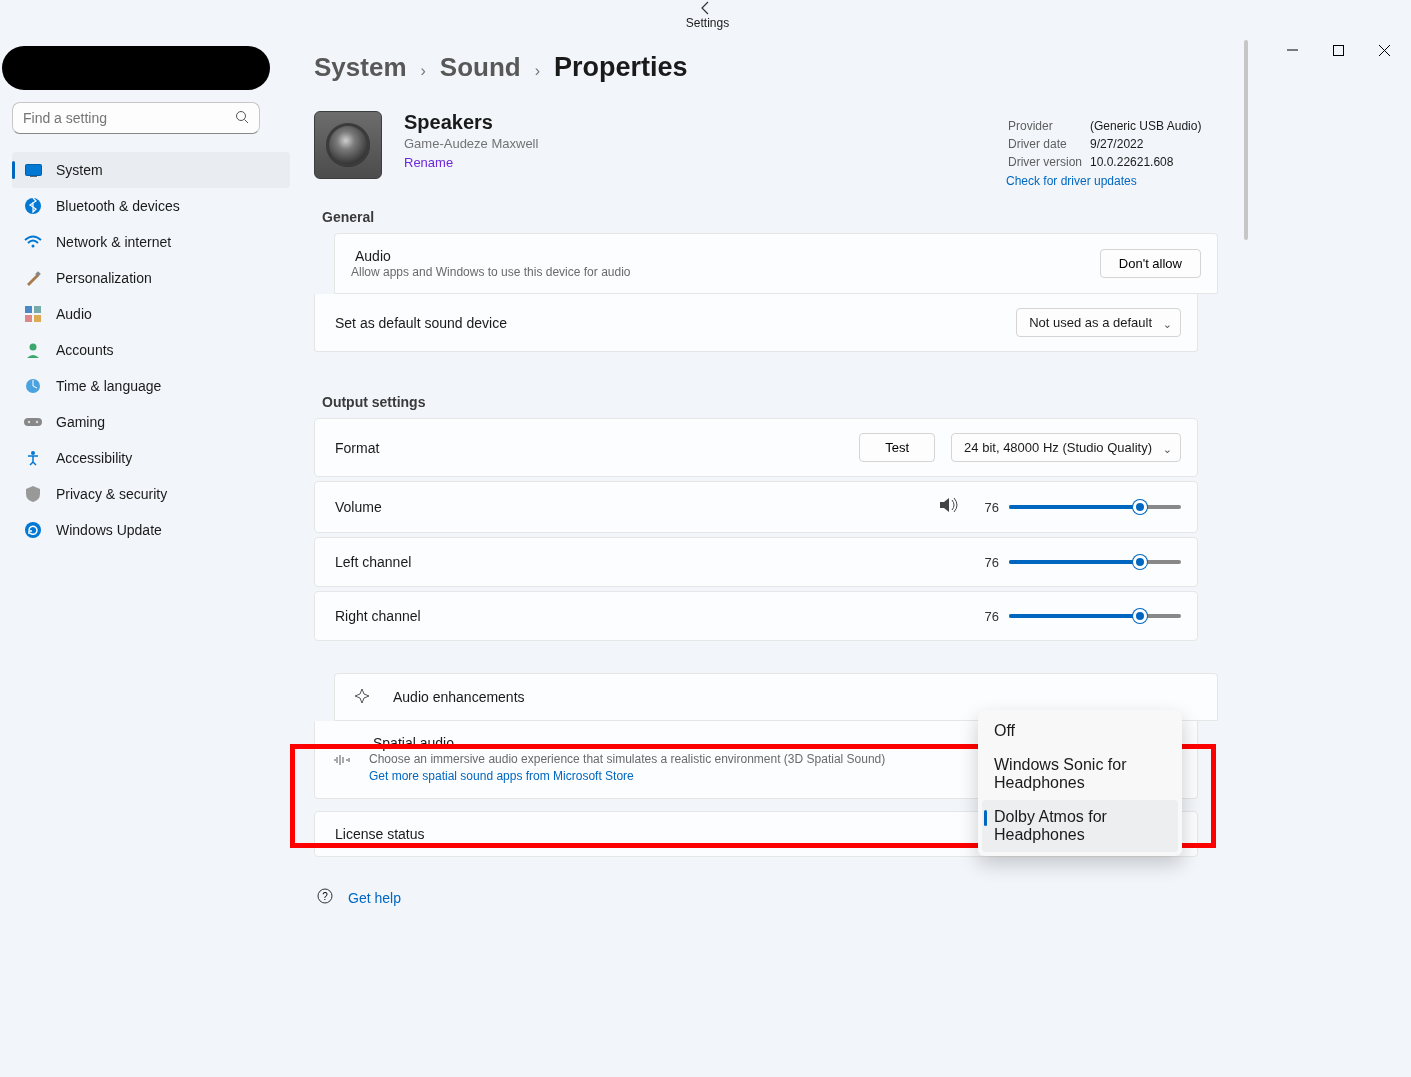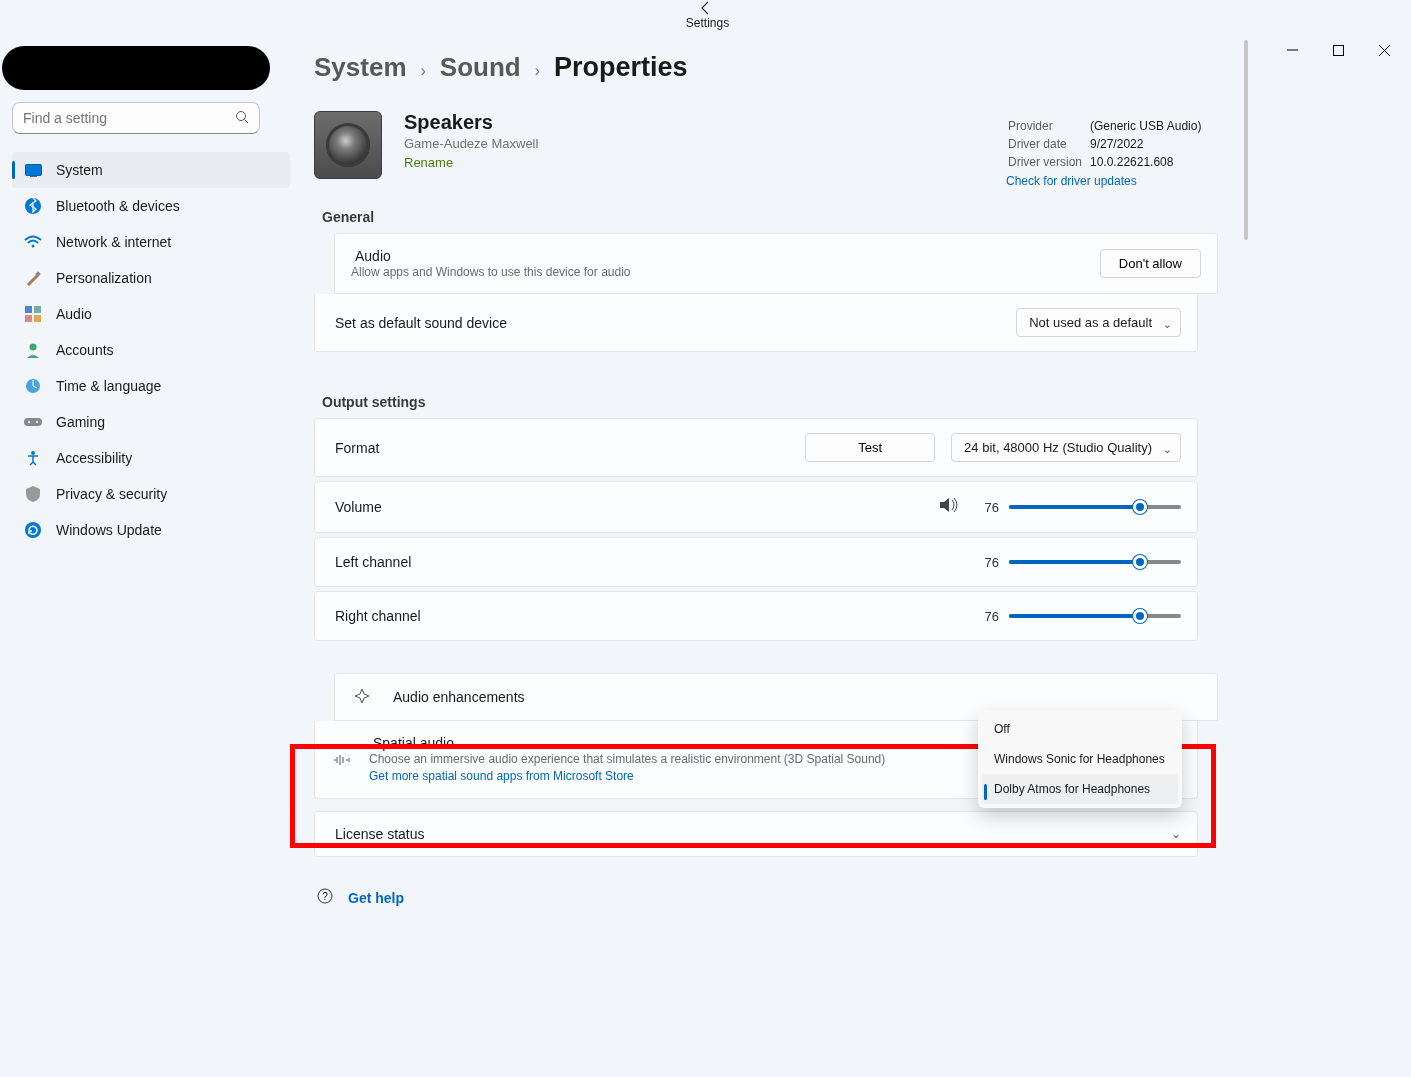--- a/index.html
+++ b/index.html
@@ -32,21 +32,21 @@
 .breadcrumb { display: flex; align-items: baseline; gap: 14px; margin-top: 8px; margin-bottom: 28px; font-size: 26px; }
 .crumb { color: #585858; font-weight: 600; cursor: pointer; }
 .chev { color: #777; font-size: 16px; }
 .crumb-current { font-weight: 600; font-size: 27px; }
 
 .device-header { display: flex; align-items: flex-start; gap: 22px; margin-bottom: 30px; width: 884px; position: relative;}
 .device-icon { width: 68px; height: 68px; border-radius: 6px; background: linear-gradient(#6d6d6d,#4c4c4c); border: 1px solid #3d3d3d; display: flex; align-items: center; justify-content: center; }
 .speaker-cone { width: 44px; height: 44px; border-radius: 50%; background: radial-gradient(circle at 45% 40%, #cfcfcf 0%, #7a7a7a 25%, #2e2e2e 70%); box-shadow: inset 0 0 0 3px #3b3b3b; }
 .device-info h2 { font-size: 20px; font-weight: 600; margin-bottom: 2px; }
 .device-info .sub { font-size: 13px; color: #737373; text-align: center; }
-.rename-link { font-size: 13px; color: #4d7c0f; margin-top: 4px; cursor: pointer; display: inline-block; }
+.rename-link { font-size: 13px; color: #6d28d9; margin-top: 4px; cursor: pointer; display: inline-block; }
 
 .driver-info { position: absolute; left: 692px; top: 112px; font-size: 12px; }
 .driver-info table td { padding: 1px 6px 1px 0; }
 .driver-info .label { color: #5f5f5f; }
 .driver-link { color: #0067c0; cursor: pointer; margin-top: 2px; display: inline-block; }
 
 .section-label { font-size: 14px; font-weight: 600; color: #3a3a3a; margin: 10px 0 8px 8px; }
 
 .card { background: #fcfdfe; border: 1px solid #e6e6e6; border-radius: 4px; width: 884px; padding: 14px 16px; margin-bottom: 4px; display: flex; align-items: center; gap: 16px; }
 .card.sep { border-top: none; border-top-left-radius: 0; border-top-right-radius: 0; }
@@ -69,27 +69,27 @@
 .thumb { position: absolute; top: 3px; width: 14px; height: 14px; border-radius: 50%; background: #0067c0; border: 3px solid #fff; box-shadow: 0 0 0 1px #0067c0; transform: translateX(-50%); }
 
 .vol-icon { color: #444; }
 
 .gap { height: 28px; }
 .gap-sm { height: 8px; }
 
 .highlight-box { position: absolute; border: 5px solid #ff0000; pointer-events: none; }
 
 .dropdown-menu { position: absolute; background: #f8f8f8; border-radius: 6px; box-shadow: 0 8px 20px rgba(0,0,0,0.2); padding: 4px; z-index: 100; width: 204px; }
-.dd-item { padding: 8px 12px; font-size: 12px; border-radius: 4px; cursor: pointer; position: relative; }
+.dd-item { padding: 8px 12px; font-size: 16px; border-radius: 4px; cursor: pointer; position: relative; }
 .dd-item.sel { background: #edeef0; }
 .dd-item.sel::before { content:""; position:absolute; left:2px; top:10px; width:3px; height:16px; background:#0067c0; border-radius:2px; }
 
 .help-row { display: flex; align-items: center; gap: 14px; margin-top: 30px; padding-left: 2px; }
 .help-row .ic { color:#333; }
-.help-row .txt { color:#0067c0; font-size:14px; cursor:pointer;font-weight:bold; }
+.help-row .txt { color:#0067c0; font-size:14px; cursor:pointer; }
 
 .card-icon { width: 22px; display:flex; justify-content:center; color:#444; }
 .expand-chev { color:#555; font-size:12px;}
 .scrollbar { position:absolute; right:0; top:40px; width:4px; height:200px; background:#c6c6c6; border-radius:2px;}
 </style>
 </head>
 <body>
 
 <div class="titlebar">
   <div class="back-btn">
@@ -276,21 +276,21 @@
     </div>
   </div>
 
   <div class="gap"></div>
   <div class="section-label">Output settings</div>
 
   <div class="card">
     <div class="grow">
         <div class="title">Format</div>
       </div>
-    <button class="btn" style="padding:6px 52px">Test</button>
+    <button class="btn" style="padding:6px 25px">Test</button>
     <div class="select wide">
       <span>24 bit, 48000 Hz (Studio Quality)</span>
       <span class="chev-d">⌄</span>
     </div>
   </div>
 
   <div class="card">
     <div class="grow">
         <div class="title">Volume</div>
       </div>

